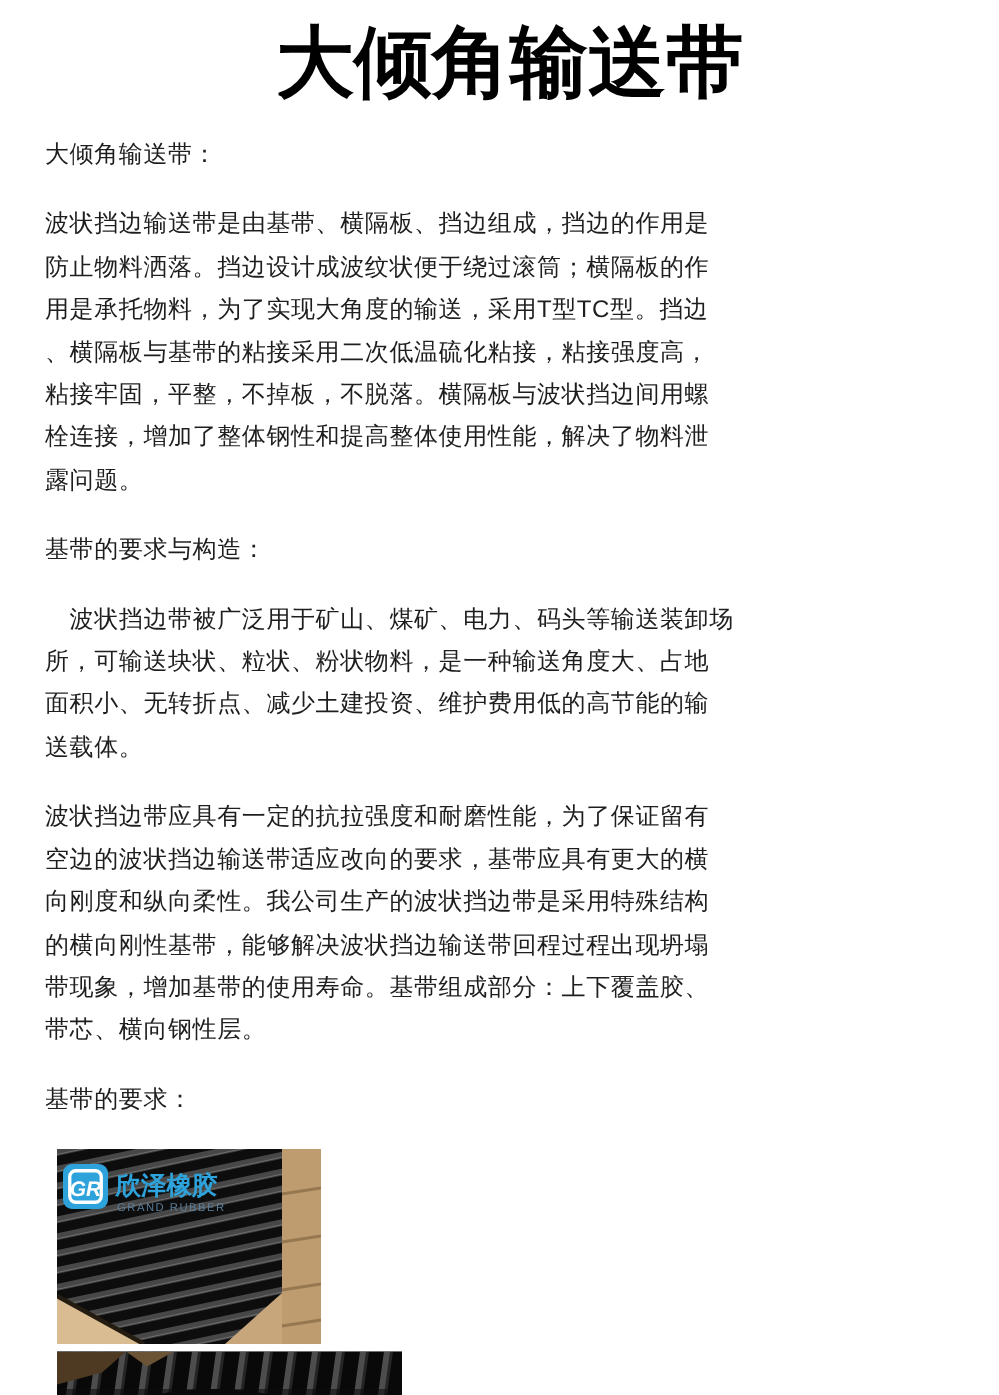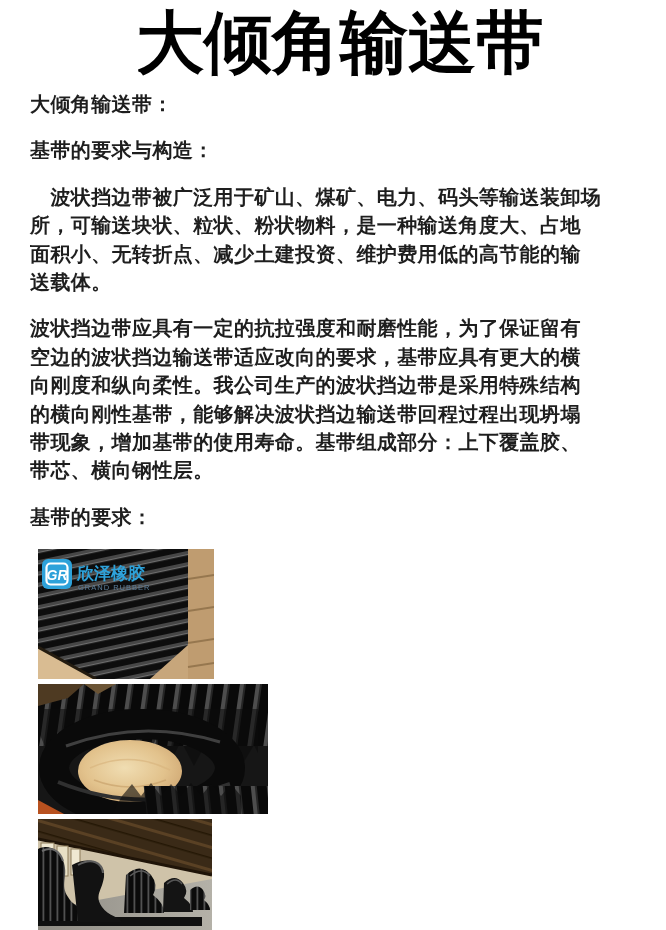--- a/index.html
+++ b/index.html
@@ -1,44 +1,51 @@
 <!DOCTYPE html>
 <html><head>
 <meta charset="utf-8">
 <style>
   html,body{margin:0;padding:0;background:#fff;}
   .page{
     position:relative;width:666px;height:930px;overflow:hidden;background:#ffffff;
     font-family:"Liberation Sans",sans-serif;color:#1e1e1e;
   }
   .title{
-    margin:12px 0 18px 14px;text-align:center;font-size:68px;line-height:60px;
+    margin:12px 0 18px 14px;text-align:center;font-size:52px;line-height:60px;
     font-weight:700;color:#000;letter-spacing:0px;
   }
   .content{padding:0 6px 0 30px;}
   .content p{
-    margin:18px 0;font-size:20px;line-height:28.4px;letter-spacing:0.4px;
-    white-space:pre-line;color:#1e1e1e;font-weight:bold;
+    margin:18px 0;font-size:16px;line-height:28.4px;letter-spacing:0.4px;
+    white-space:pre-line;color:#1e1e1e;
   }
   .photos{display:flex;gap:5px;margin:8px 0 0 38px;flex-direction:column;}
   .photo{height:130px;overflow:hidden;position:relative;flex:none;background:#222;}
   .photo.p1{width:176px;}
   .photo.p2{width:230px;}
   .photo.p3{width:174px;}
   .photo svg{display:block;width:100%;height:100%;}
 </style>
 </head>
 <body>
 
 <div class="page">
 
   <h1 class="title">大倾角输送带</h1>
 
   <div class="content">
     <p>大倾角输送带：</p>
+    <p>波状挡边输送带是由基带、横隔板、挡边组成，挡边的作用是
+防止物料洒落。挡边设计成波纹状便于绕过滚筒；横隔板的作
+用是承托物料，为了实现大角度的输送，采用T型TC型。挡边
+、横隔板与基带的粘接采用二次低温硫化粘接，粘接强度高，
+粘接牢固，平整，不掉板，不脱落。横隔板与波状挡边间用螺
+栓连接，增加了整体钢性和提高整体使用性能，解决了物料泄
+露问题。</p>
     <p>基带的要求与构造：</p>
     <p>　波状挡边带被广泛用于矿山、煤矿、电力、码头等输送装卸场
 所，可输送块状、粒状、粉状物料，是一种输送角度大、占地
 面积小、无转折点、减少土建投资、维护费用低的高节能的输
 送载体。</p>
     <p>波状挡边带应具有一定的抗拉强度和耐磨性能，为了保证留有
 空边的波状挡边输送带适应改向的要求，基带应具有更大的横
 向刚度和纵向柔性。我公司生产的波状挡边带是采用特殊结构
 的横向刚性基带，能够解决波状挡边输送带回程过程出现坍塌
 带现象，增加基带的使用寿命。基带组成部分：上下覆盖胶、

